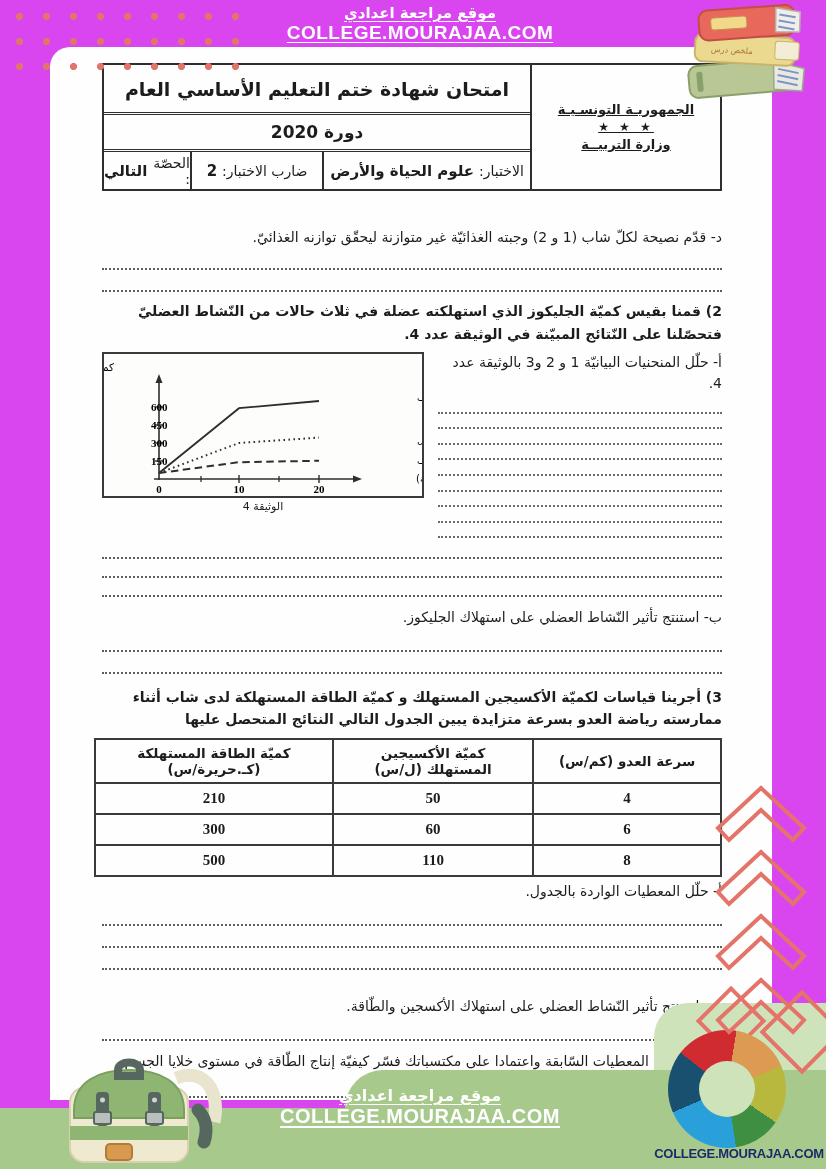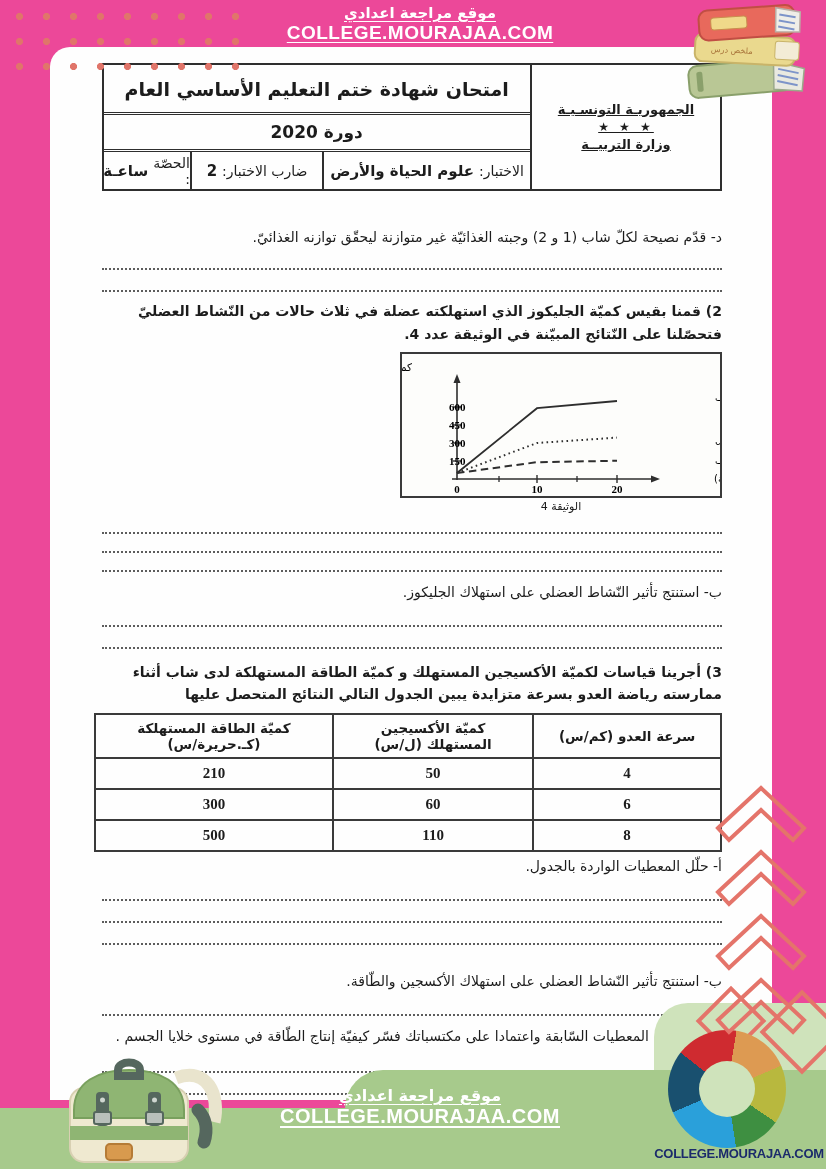--- a/index.html
+++ b/index.html
@@ -1,17 +1,17 @@
 <!DOCTYPE html>
 <html lang="ar"><head>
 <meta charset="utf-8">
 <style>
   html,body{margin:0;padding:0;background:#a7ca8c;}
   .stage{position:relative;width:826px;height:1169px;overflow:hidden;
-         font-family:"DejaVu Sans",sans-serif;background:#ec4899;}
+         font-family:"DejaVu Sans",sans-serif;background:#d946ef;}
   
   .dots{position:absolute;left:0;top:0;width:252px;height:78px;z-index:5;
         background-image:radial-gradient(circle,#e0756a 3.2px,rgba(0,0,0,0) 3.9px);
         background-size:27px 25px;background-position:6px 4px;}
   
   .banner{position:absolute;left:255px;top:4px;width:330px;text-align:center;z-index:4;color:#fff;}
   .banner .ar{font-size:15px;font-weight:bold;text-decoration:underline;text-underline-offset:3px;}
   .banner .en{font-size:19px;font-weight:bold;letter-spacing:.5px;text-decoration:underline;text-underline-offset:3px;
               font-family:"Liberation Sans",sans-serif;}
   
@@ -98,35 +98,49 @@
           <div>
             <span>الاختبار:</span>
             <span class="bld">علوم الحياة والأرض</span>
           </div>
           <div>
             <span>ضارب الاختبار:</span>
             <span class="bld">2</span>
           </div>
           <div>
             <span>الحصّة :</span>
-            <span class="bld">ساعـة</span>
+            <span class="bld">التالي</span>
           </div>
         </div>
       </div>
     </div>
 
     <p class="q" style="margin-top:36px;">د- قدّم نصيحة لكلّ شاب (1 و 2) وجبته الغذائيّة غير متوازنة ليحقّق توازنه الغذائيّ.</p>
     <div class="lines">
         <div class="dotline"></div>
         <div class="dotline"></div>
       </div>
 
     <p class="q qb" style="margin-top:8px;line-height:23px;">2) قمنا بقيس كميّة الجليكوز الذي استهلكته عضلة في ثلاث حالات من النّشاط العضليّ فتحصّلنا على النّتائج المبيّنة في الوثيقة عدد 4.</p>
 
     <div class="q2row">
+      <div class="q2right">
+        <p class="q">أ- حلّل المنحنيات البيانيّة 1 و 2 و3 بالوثيقة عدد 4.</p>
+        <div class="lines tight" style="margin-top:4px;">
+            <div class="dotline"></div>
+            <div class="dotline"></div>
+            <div class="dotline"></div>
+            <div class="dotline"></div>
+            <div class="dotline"></div>
+            <div class="dotline"></div>
+            <div class="dotline"></div>
+            <div class="dotline"></div>
+            <div class="dotline"></div>
+          </div>
+      </div>
       <div class="chartcol">
         <div class="chartbox">
           <svg id="glucose-chart" width="318" height="142" viewBox="0 0 318 142">
 
             <text x="10" y="17" font-size="10.5" direction="rtl">كميّة الجليكوز المستهلك (مغ/دق)</text>
 
             <line x1="55" y1="26" x2="55" y2="126" stroke="#2e2e2e" stroke-width="1.6"></line>
             <path d="M55 20 L51.5 29 L58.5 29 Z" fill="#2e2e2e"></path>
             <line x1="50" y1="125" x2="252" y2="125" stroke="#2e2e2e" stroke-width="1.6"></line>
             <path d="M258 125 L249 121.5 L249 128.5 Z" fill="#2e2e2e"></path>

